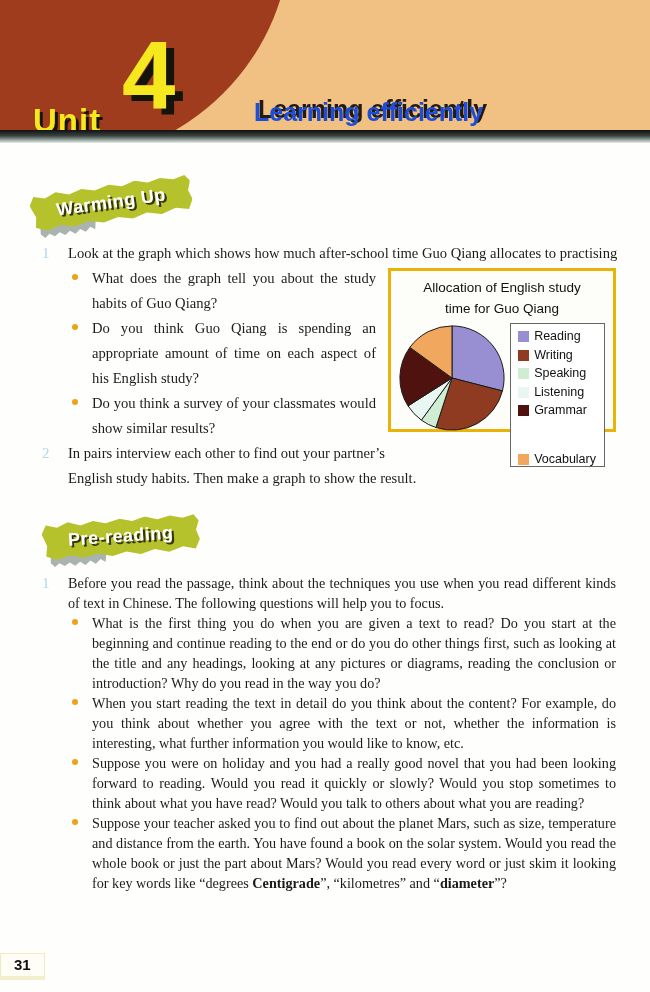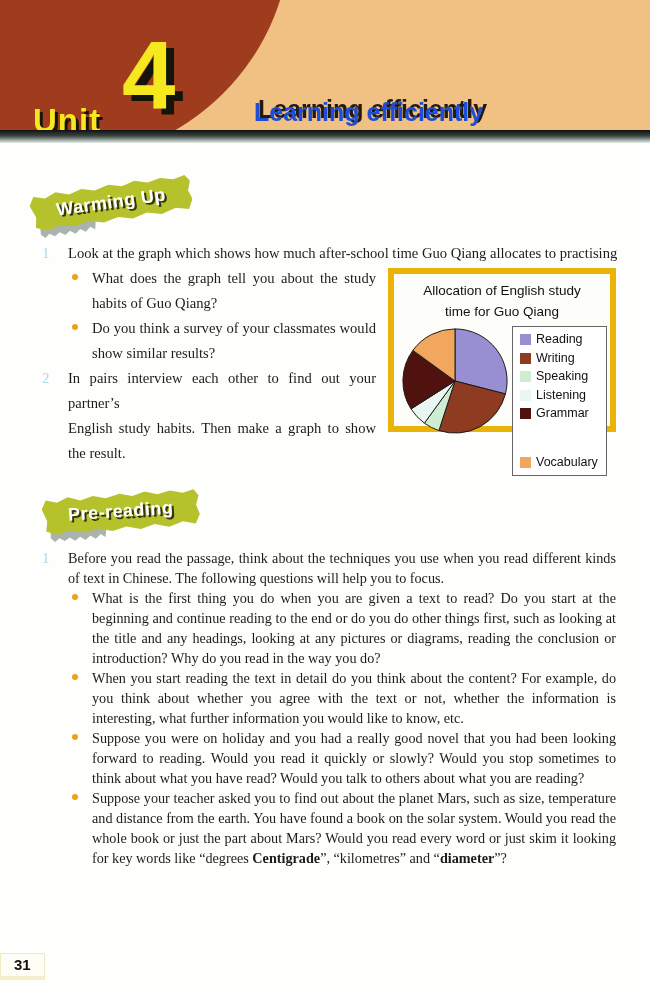--- a/index.html
+++ b/index.html
@@ -59,29 +59,29 @@
   ul.dots { list-style:none; }
   ul.dots li { position:relative; padding-left:24px; }
   ul.dots li .dot {
     position:absolute; left:4px; top:8px; width:6px; height:6px;
     border-radius:50%; background:#eba317;
   }
   .prereading ul.dots li .dot { top:6px; }
   
   .chartbox {
     float:right; width:228px; height:164px; margin:2px 0 8px 12px;
-    border:6px solid #eab308; background:#fdfdfa;
+    border:3px solid #eab308; background:#fdfdfa;
     font-family:"Liberation Sans", sans-serif; text-align:center;
   }
   .chart-title { font-size:13.5px; color:#111; line-height:21px; padding-top:6px; }
   .chart-row { display:flex; align-items:flex-start; margin-top:2px; }
   #pie-svg { margin-left:4px; flex:0 0 auto; }
   .legend {
     margin:2px 8px 0 auto; border:1px solid #666; background:#fff;
-    padding:6px 8px 6px 7px; text-align:center;
+    padding:6px 8px 0 7px; text-align:center;
   }
   .legend-row { display:flex; align-items:center; margin:0 0 5.5px 0; }
   .legend-row:last-child { margin-bottom:0;margin-top:36px; }
   .swatch { width:11px; height:11px; display:inline-block; margin-right:5px; flex:0 0 auto; }
   .legend-label { font-size:12.5px; color:#111; white-space:nowrap; line-height:13px; }
   
   .footer { position:absolute; left:0; right:0; bottom:12px; text-align:left; }
   .page-num-box {
     display:inline-block; padding:2px 13px 3px 13px; background:#fffef6;
     border:1px solid #efeac2; border-bottom:4px solid #f3efcd;
@@ -153,20 +153,21 @@
                 <div class="legend-row">
                   <span class="swatch" style="background: rgb(241, 168, 94);"></span>
                   <span class="legend-label">Vocabulary</span>
                 </div>
               </div>
           </div>
         </div>
 
         <ul class="dots">
           <li><span class="dot"></span><span>What does the graph tell you about the study habits of Guo Qiang?</span></li>
+          <li><span class="dot"></span><span>Do you think Guo Qiang is spending an appropriate amount of time on each aspect of his English study?</span></li>
           <li><span class="dot"></span><span>Do you think a survey of your classmates would show similar results?</span></li>
         </ul>
       </div>
 
       <div class="item">
         <span class="item-num">2</span>
         <div>In pairs interview each other to find out your partner’s</div>
         <div>English study habits. Then make a graph to show the result.</div>
       </div>
     </div>

